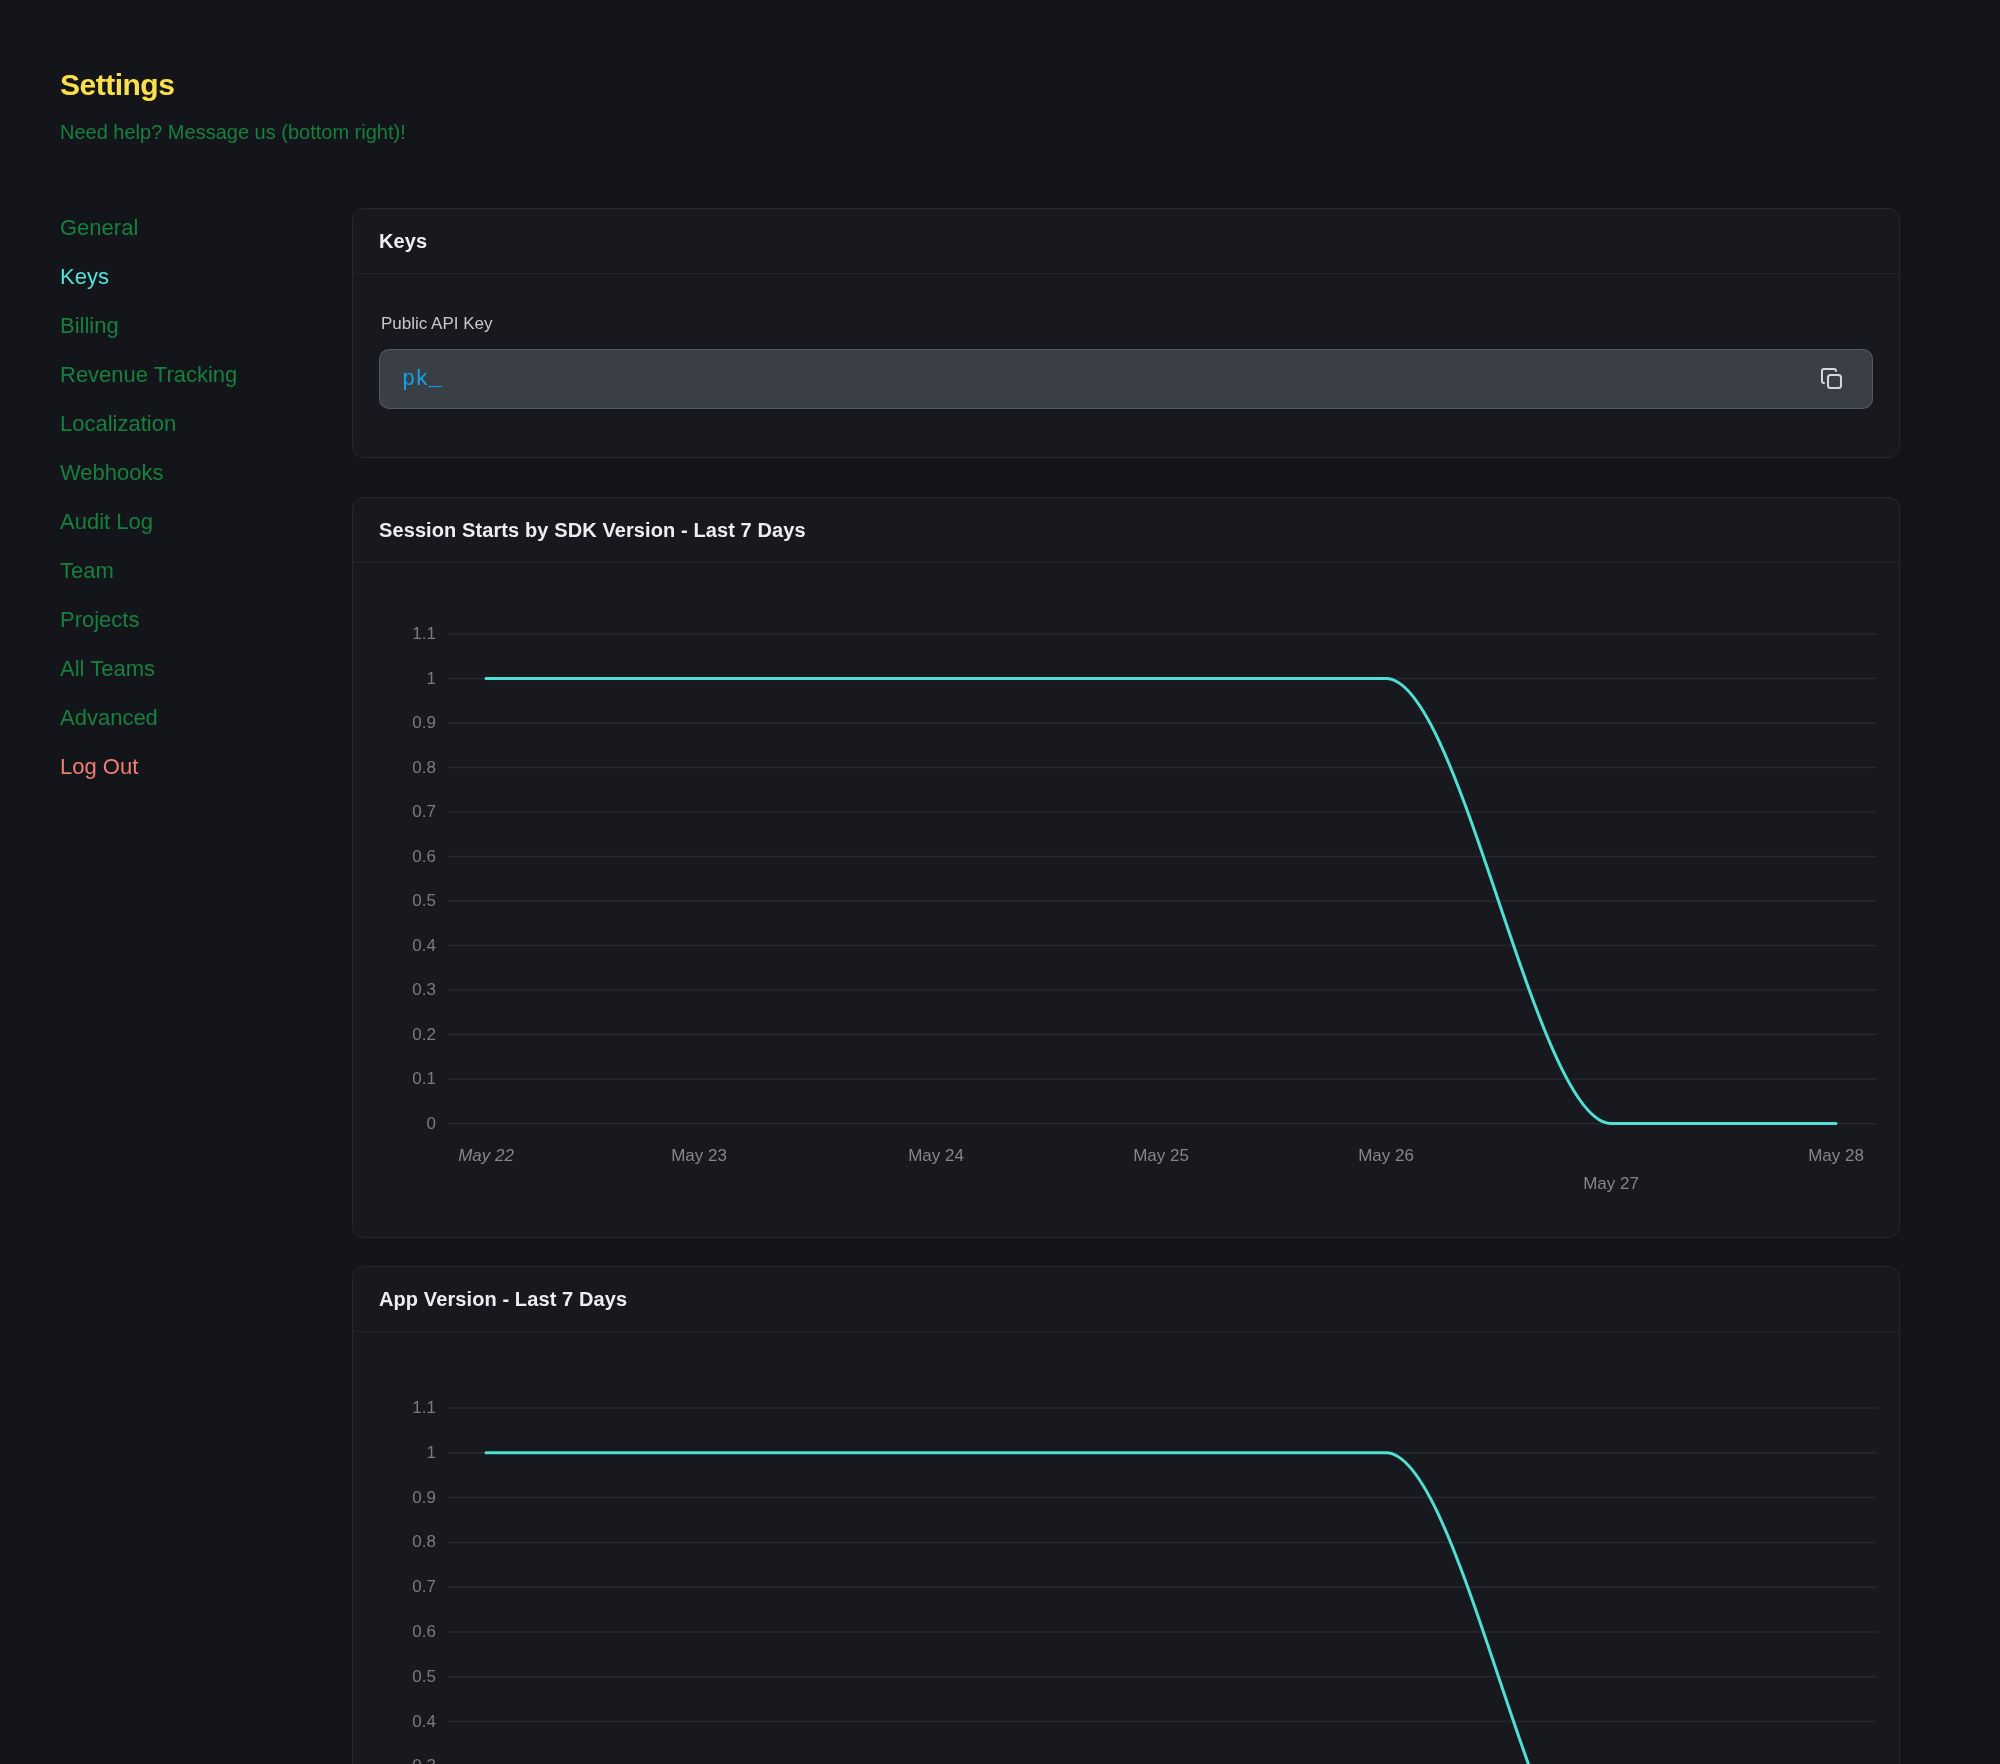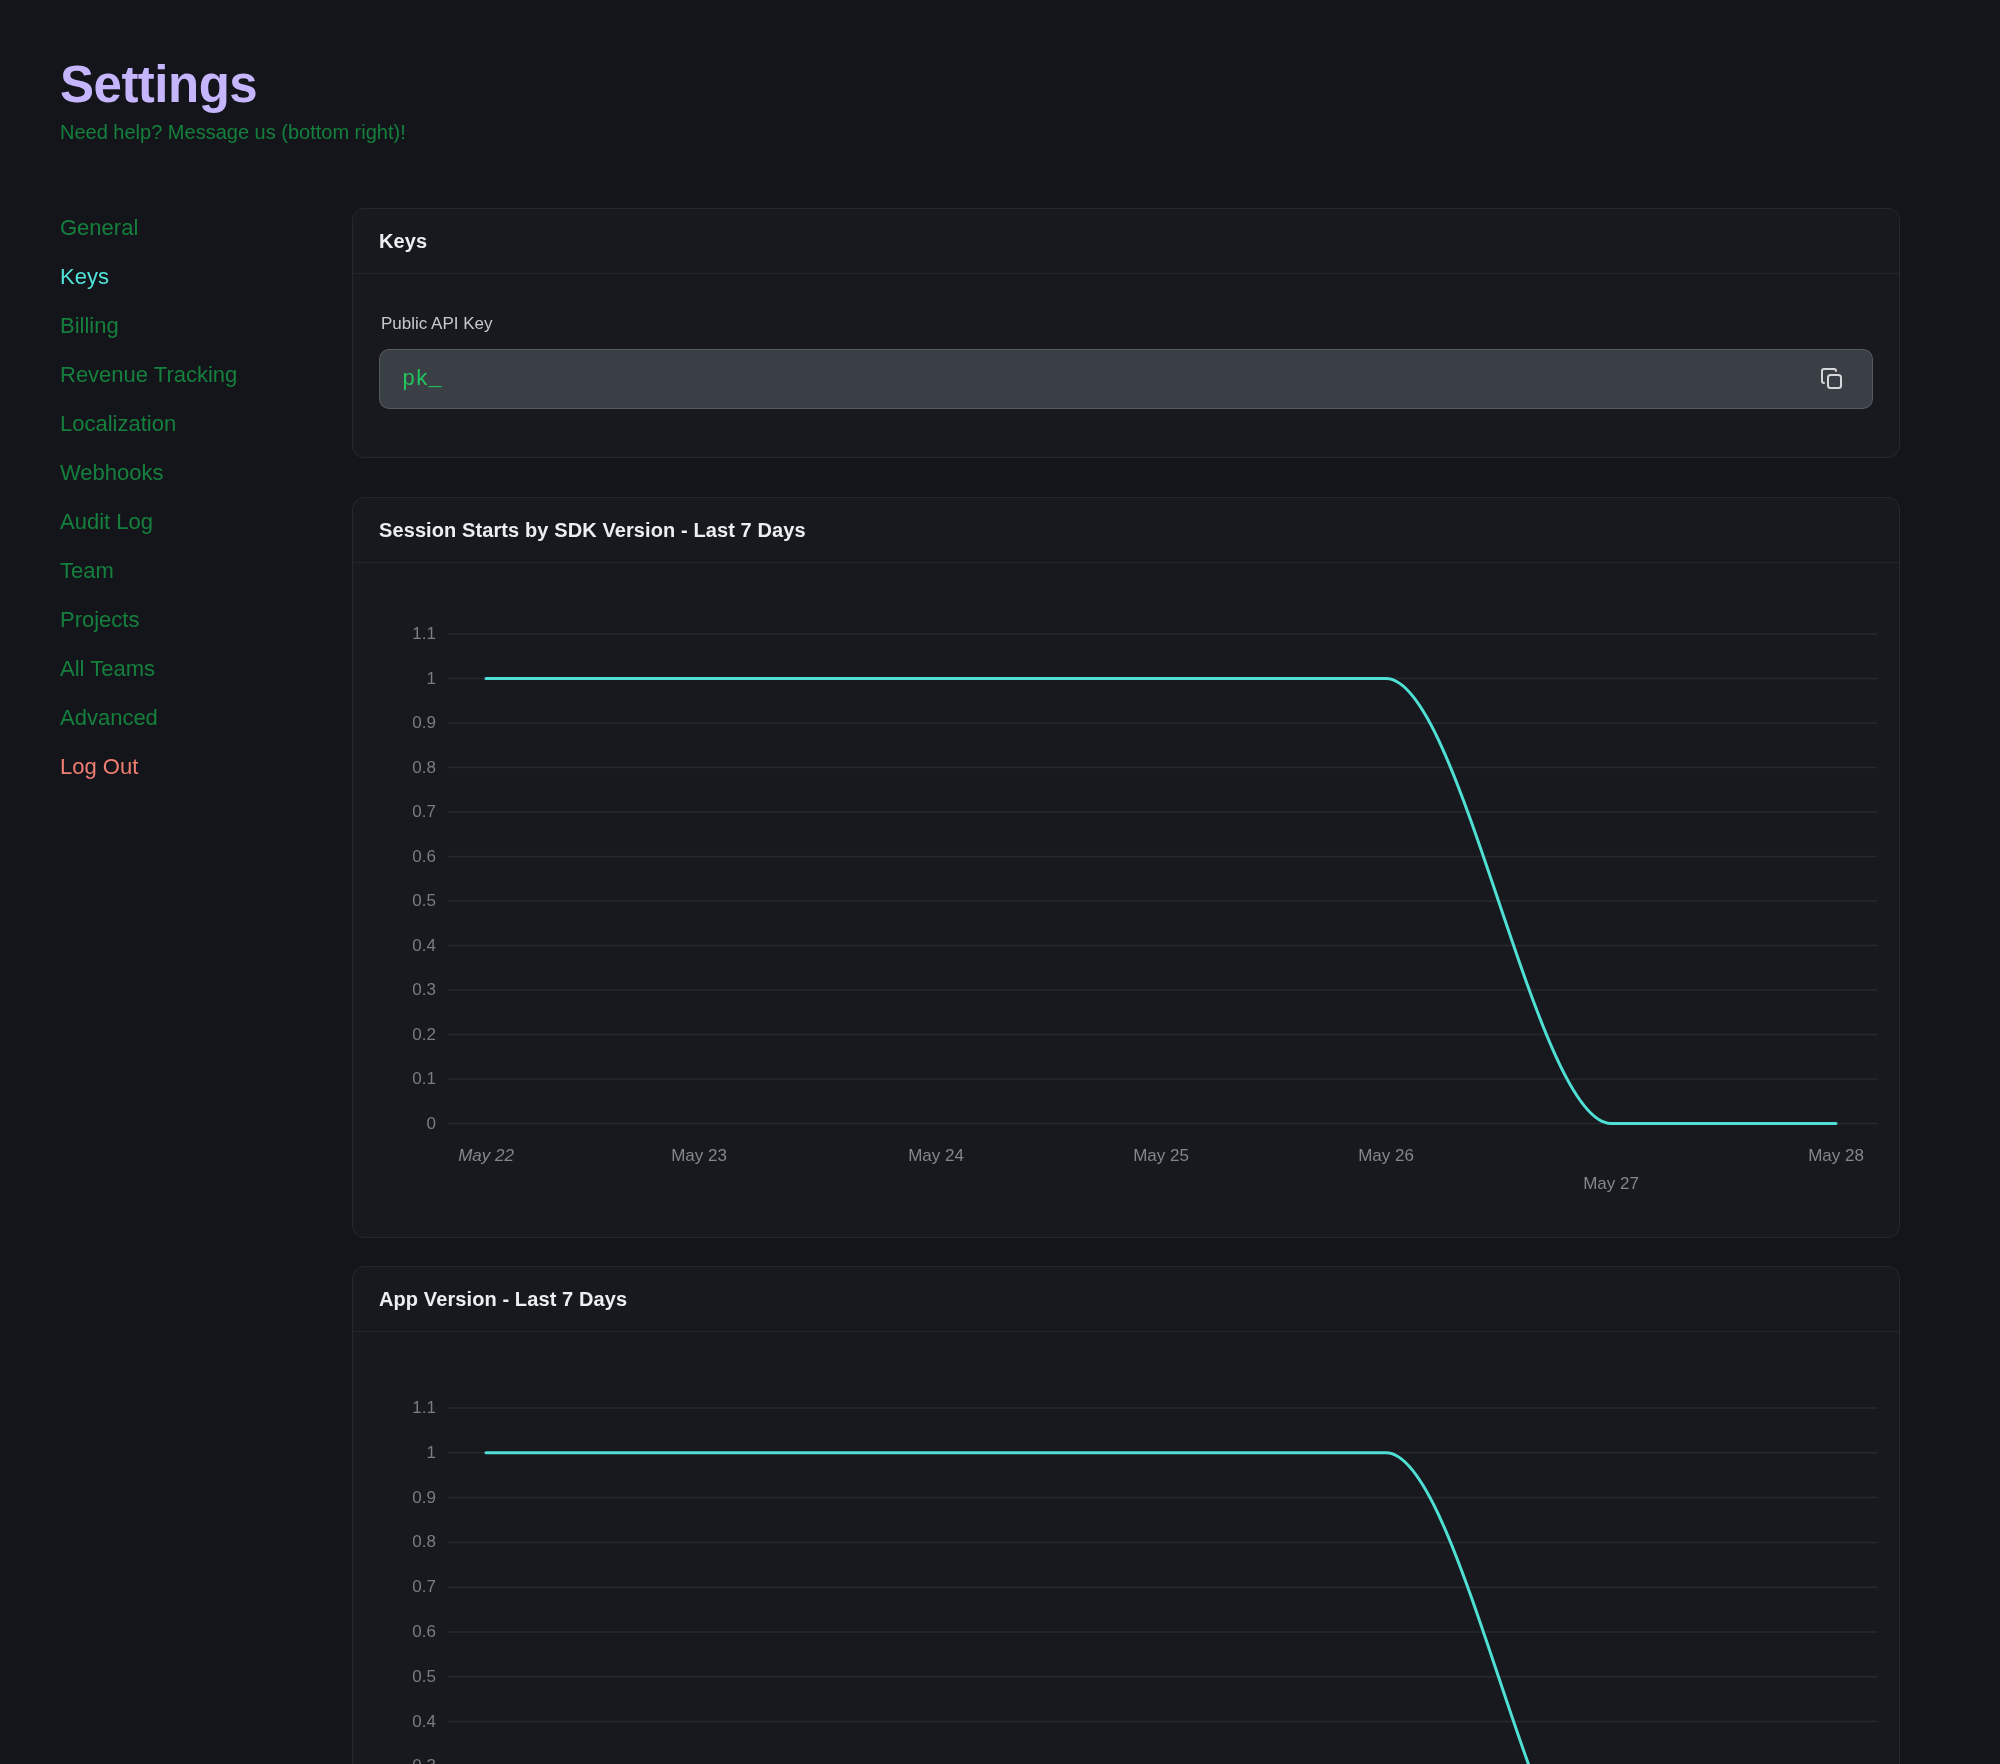--- a/index.html
+++ b/index.html
@@ -5,21 +5,21 @@
   * { margin:0; padding:0; box-sizing:border-box; }
   html,body { width:2000px; height:1764px; }
   body {
     position:relative;
     background:#14151a;
     overflow:hidden;
     font-family:"Liberation Sans", sans-serif;
     color:#e9eaec;
   }
   .page-header { position:absolute; left:60px; top:60px; }
-  .page-header h1 { font-size:51px; font-weight:700; color:#c4b5fd; letter-spacing:-0.5px; line-height:50px; }
+  .page-header h1 { font-size:30px; font-weight:700; color:#fde047; letter-spacing:-0.5px; line-height:50px; }
   .page-header p { margin-top:9px; font-size:20px; color:#15803d; line-height:26px; }
 
   .sidebar { position:absolute; left:60px; top:203px; width:260px; }
   .nav-item {
     height:49px; display:flex; align-items:center;
     font-size:22px; color:#15803d; cursor:pointer; width:max-content;
   }
   .nav-item.active { color:var(--accent,#4fe3d9); }
   .nav-item.danger { color:var(--danger,#f07e72); }
 
@@ -35,21 +35,21 @@
   .card-header h2 { font-size:20px; font-weight:700; color:#edeef0; letter-spacing:0.1px; }
 
   .keys-card { top:208px; height:250px; }
   .keys-body { position:relative; height:185px; }
   .field-label { position:absolute; left:28px; top:40px; font-size:17px; color:#c6c9cc; }
   .key-input {
     position:absolute; left:26px; right:26px; top:75px; height:60px;
     background:#3a3f46; border:1px solid rgba(255,255,255,0.14); border-radius:10px;
     display:flex; align-items:center; padding:0 60px 0 22px; cursor:text;
   }
-  .key-value { font-family:"Liberation Mono", monospace; font-size:22px; color:#22c55e; }
+  .key-value { font-family:"Liberation Mono", monospace; font-size:22px; color:#0ea5e9; }
   .copy-btn {
     position:absolute; right:26px; top:50%; transform:translateY(-50%);
     width:28px; height:28px; display:flex; align-items:center; justify-content:center;
     cursor:pointer; color:#d6d8db;
   }
 
   .chart-card-0 { top:497px; height:741px; }
   .chart-card-1 { top:1266px; height:741px; }
   .chart { position:absolute; inset:0; }
   .tick-y {

